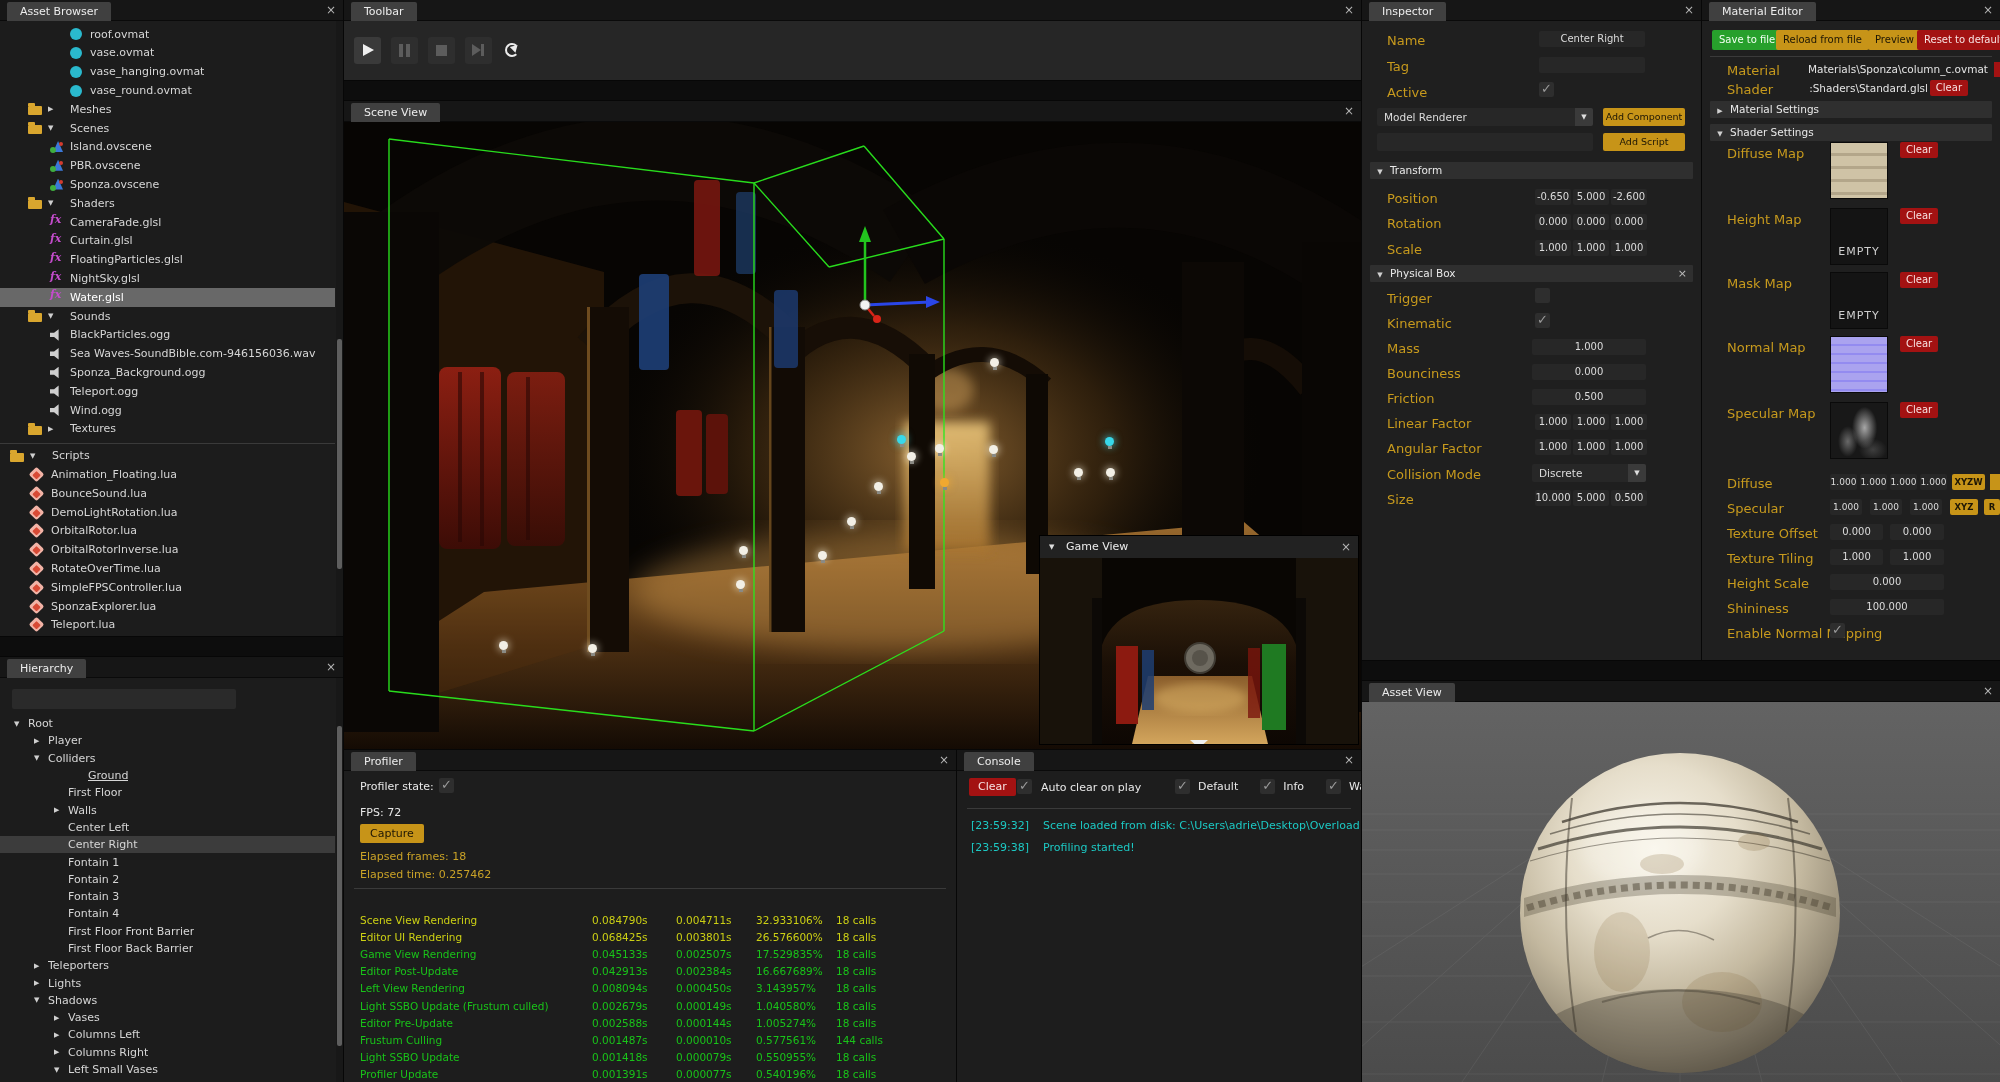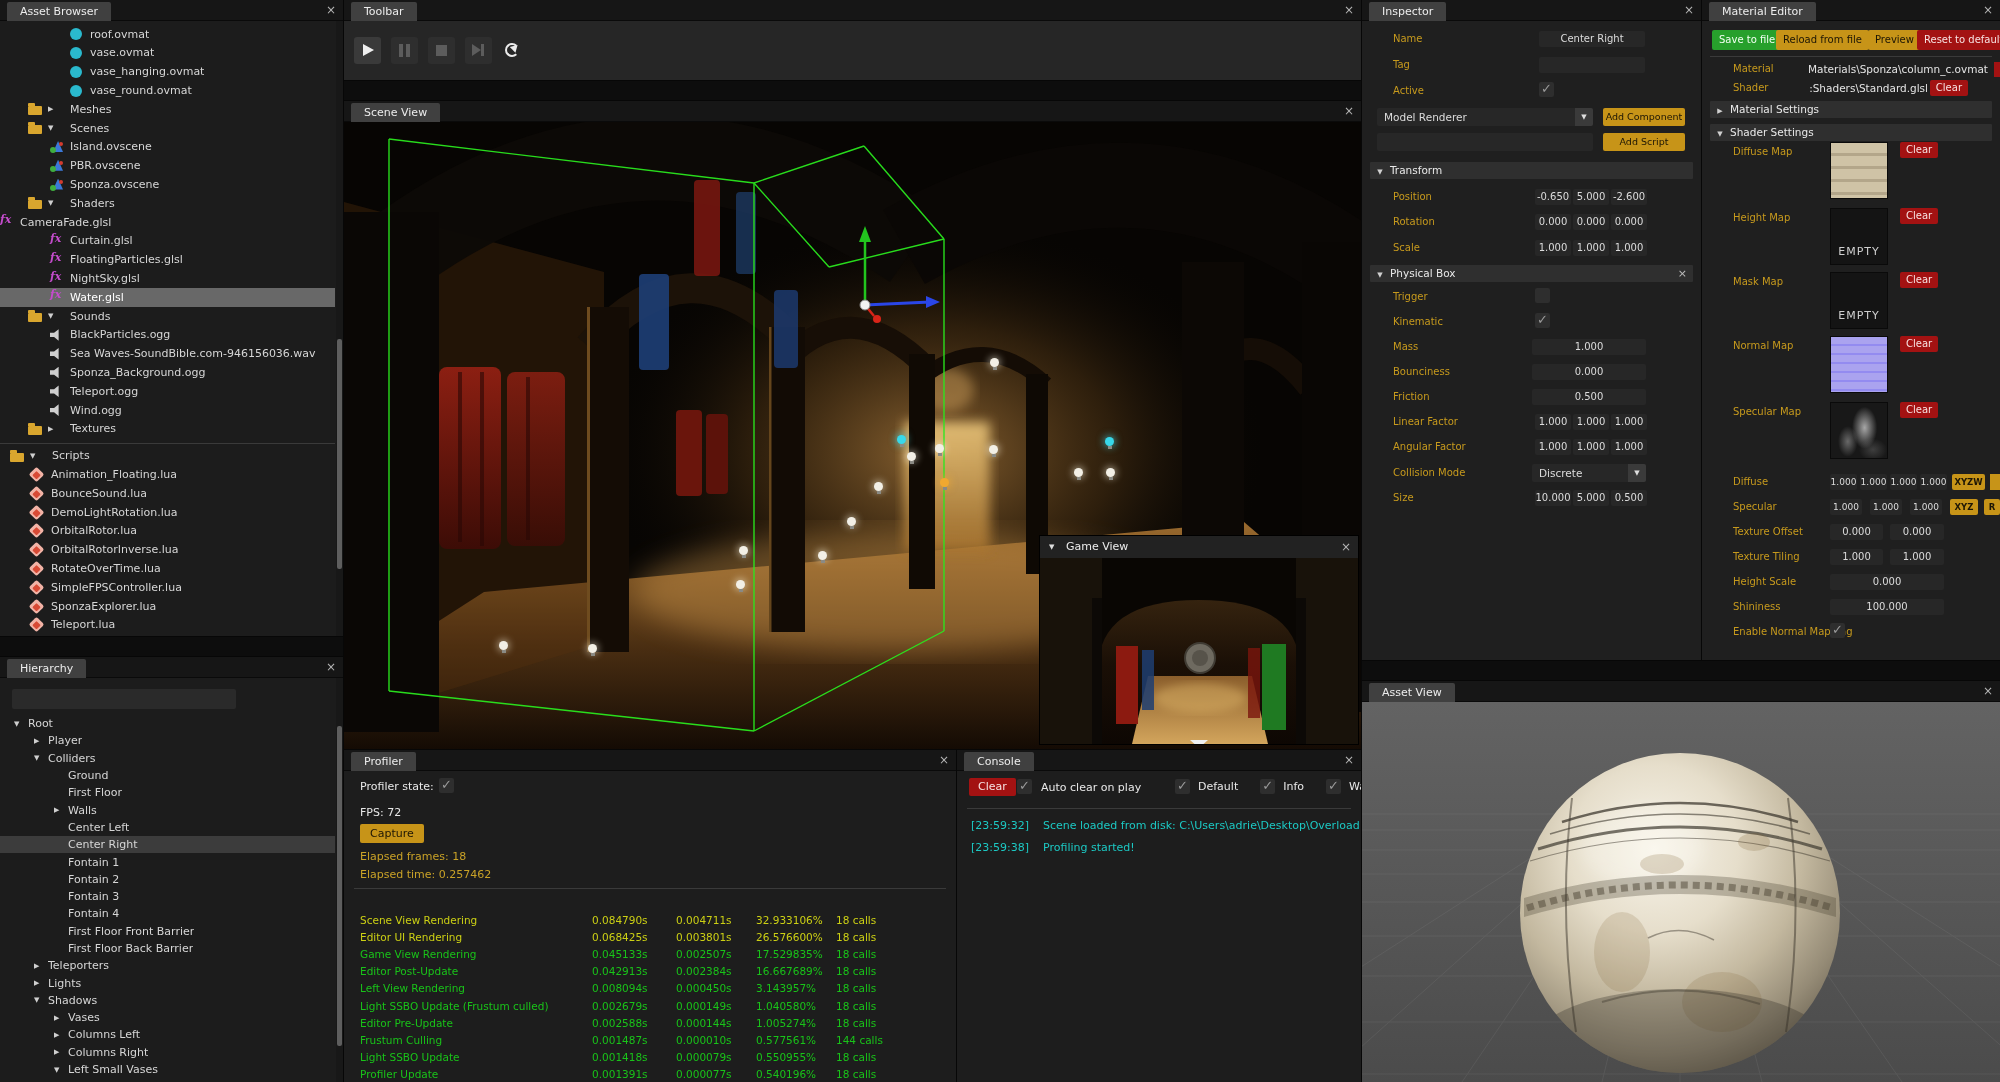--- a/index.html
+++ b/index.html
@@ -9,21 +9,21 @@
 
   
   #menubar{position:absolute;left:0;top:0;width:2000px;height:19px;background:#1b1b1b;border-bottom:1px solid #040404;display:flex;align-items:center;padding-left:22px;gap:0}
   .mitem{color:#e4e4e4;font-size:11px;padding:0 15px;cursor:default}
 
   
   .panel{position:absolute;background:#1f1f1f;outline:1px solid #070707;overflow:hidden}
   .tabbar{position:absolute;left:0;top:0;right:0;height:21px;background:#161616;border-bottom:1px solid #0a0a0a}
   .tab{position:absolute;left:7px;top:2px;height:19px;background:#404040;color:#ececec;font-size:11px;line-height:19px;padding:0 13px;border-radius:2px 2px 0 0;white-space:nowrap}
   .x{position:absolute;right:7px;top:3px;color:#b5b5b5;font-size:12px;line-height:14px;cursor:default}
-  .glabel{position:absolute;left:31px;color:#c79a1d;font-size:10px;white-space:nowrap}
+  .glabel{position:absolute;left:25px;color:#c79a1d;font-size:13px;white-space:nowrap}
   .inp{position:absolute;height:16px;background:#272727;color:#dcdcdc;font-size:10px;line-height:16px;text-align:center;border-radius:2px;white-space:nowrap;overflow:hidden}
   .btn{display:inline-block;border-radius:2px;text-align:center;cursor:default;white-space:nowrap}
   .btn.goldb{background:#c79418;color:#1d1605}
   .btn.greenb{background:#27a02c;color:#f2fff2}
   .btn.redb{background:#a31212;color:#f7e2e2}
   .check{position:absolute;width:15px;height:15px;background:#2e2e2e;border-radius:2px}
   .check.on::after{content:"✓";position:absolute;left:2px;top:-1px;color:#9a9a9a;font-size:13px;font-weight:bold}
   .sect{position:absolute;left:8px;right:8px;height:17px;background:#2f2f2f;color:#e8e8e8;line-height:17px;font-size:10.5px;border-radius:1px}
   .sect .tri{display:inline-block;width:20px;text-align:center;font-size:7px;color:#d0d0d0}
   .selectbox{position:absolute;height:18px;background:#272727;border-radius:2px;color:#dcdcdc;font-size:10.5px;line-height:18px;padding-left:7px}
@@ -178,21 +178,21 @@
 
             <span class="lbl">Sponza.ovscene</span>
           </div>
 
           <div class="trow" style="padding-left: 28px;">
             <span class="icon folder"></span>
             <span class="arrow">▼</span>
             <span class="lbl">Shaders</span>
           </div>
 
-          <div class="trow" style="">
+          <div class="trow" style="padding-left: 50px;">
             <span class="icon fx"></span>
 
             <span class="lbl">CameraFade.glsl</span>
           </div>
 
           <div class="trow" style="padding-left: 50px;">
             <span class="icon fx"></span>
 
             <span class="lbl">Curtain.glsl</span>
           </div>
@@ -349,21 +349,21 @@
 
             <span class="lbl">Player</span>
           </div>
 
           <div class="trow" style="padding-left: 34px;">
             <span class="arrow">▼</span>
 
             <span class="lbl">Colliders</span>
           </div>
 
-          <div class="trow" style="padding-left: 54px;">
+          <div class="trow" style="padding-left: 74px; text-decoration: underline;">
             <span class="arrow"></span>
 
             <span class="lbl">Ground</span>
           </div>
 
           <div class="trow" style="padding-left: 54px;">
             <span class="arrow"></span>
 
             <span class="lbl">First Floor</span>
           </div>

